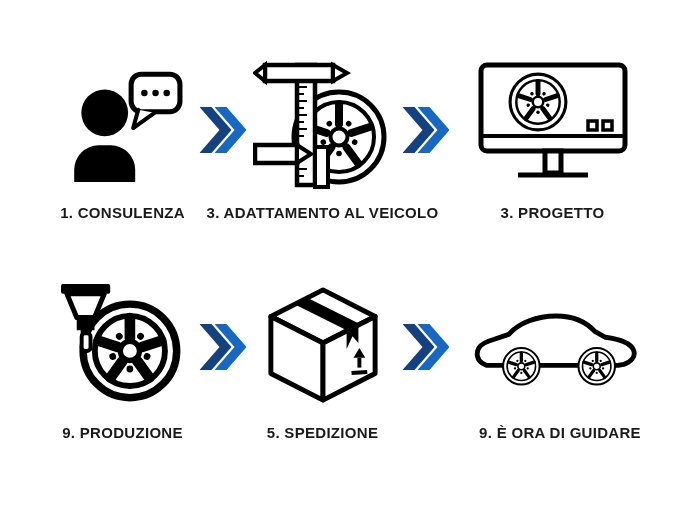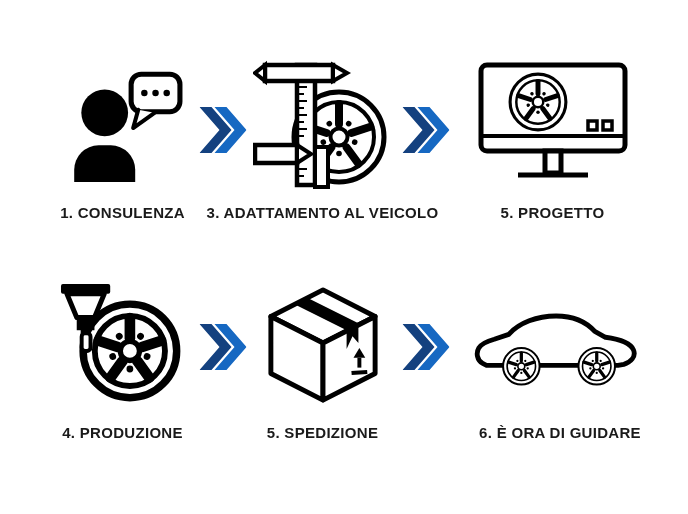--- a/index.html
+++ b/index.html
@@ -144,37 +144,37 @@
       <svg width="150" height="126" viewBox="0 0 150 126">
         <rect x="3" y="3" width="144" height="86" rx="6" fill="#fff" stroke="currentColor" stroke-width="5"></rect>
         <use href="#wheel5" x="29" y="9" width="62" height="62"></use>
         <line x1="3" y1="74" x2="147" y2="74" stroke="currentColor" stroke-width="4"></line>
         <rect x="110" y="59" width="9" height="9" fill="#fff" stroke="currentColor" stroke-width="3.5"></rect>
         <rect x="125" y="59" width="9" height="9" fill="#fff" stroke="currentColor" stroke-width="3.5"></rect>
         <rect x="67" y="89" width="16" height="22" fill="#fff" stroke="currentColor" stroke-width="5"></rect>
         <line x1="40" y1="113" x2="110" y2="113" stroke="currentColor" stroke-width="5"></line>
       </svg>
     </div>
-    <div class="step-label">5. PROGETTO</div>
+    <div class="step-label">3. PROGETTO</div>
   </div>
 
   <div class="step s4">
     <div class="icon-box">
       <svg width="128" height="126" viewBox="0 0 130 128">
         <use href="#wheel5b" x="18" y="16" width="108" height="108"></use>
         <g>
           <rect x="2" y="2" width="50" height="10" rx="2" fill="currentColor"></rect>
           <path d="M8,12 L46,12 L36,36 L18,36 Z" fill="#fff" stroke="currentColor" stroke-width="5" stroke-linejoin="round"></path>
           <rect x="18" y="36" width="18" height="13" fill="currentColor"></rect>
           <rect x="22" y="47" width="10" height="7" fill="currentColor"></rect>
           <rect x="23" y="52" width="9" height="18" rx="3.5" fill="#fff" stroke="currentColor" stroke-width="4"></rect>
         </g>
       </svg>
     </div>
-    <div class="step-label">4. PRODUZIONE</div>
+    <div class="step-label">9. PRODUZIONE</div>
   </div>
 
   <svg class="arrow a3" viewBox="0 0 47 46">
       <use href="#dblchev"></use>
     </svg>
 
   <div class="step s5">
     <div class="icon-box">
       <svg width="118" height="118" viewBox="0 0 120 118">
         <g fill="#fff" stroke="currentColor" stroke-width="5" stroke-linejoin="round">
@@ -198,16 +198,16 @@
     </svg>
 
   <div class="step s6">
     <div class="icon-box">
       <svg width="174" height="92" viewBox="0 0 180 92">
         <path d="M14,67 L10,65 C4,62 3,54 6,49 C9,44 15,42 22,40 L37,35 C48,23 66,16 86,16 C105,16 117,22 126,32 L137,38 C152,40 163,44 166,51 C169,58 163,64 156,66 L150,67 Z" fill="#fff" stroke="currentColor" stroke-width="5" stroke-linejoin="round" stroke-linecap="round"></path>
         <use href="#wheel5" x="29" y="47" width="42" height="42"></use>
         <use href="#wheel5" x="107" y="47" width="42" height="42"></use>
       </svg>
     </div>
-    <div class="step-label">6. È ORA DI GUIDARE</div>
+    <div class="step-label">9. È ORA DI GUIDARE</div>
   </div>
 
 </div>
 
 </body></html>

